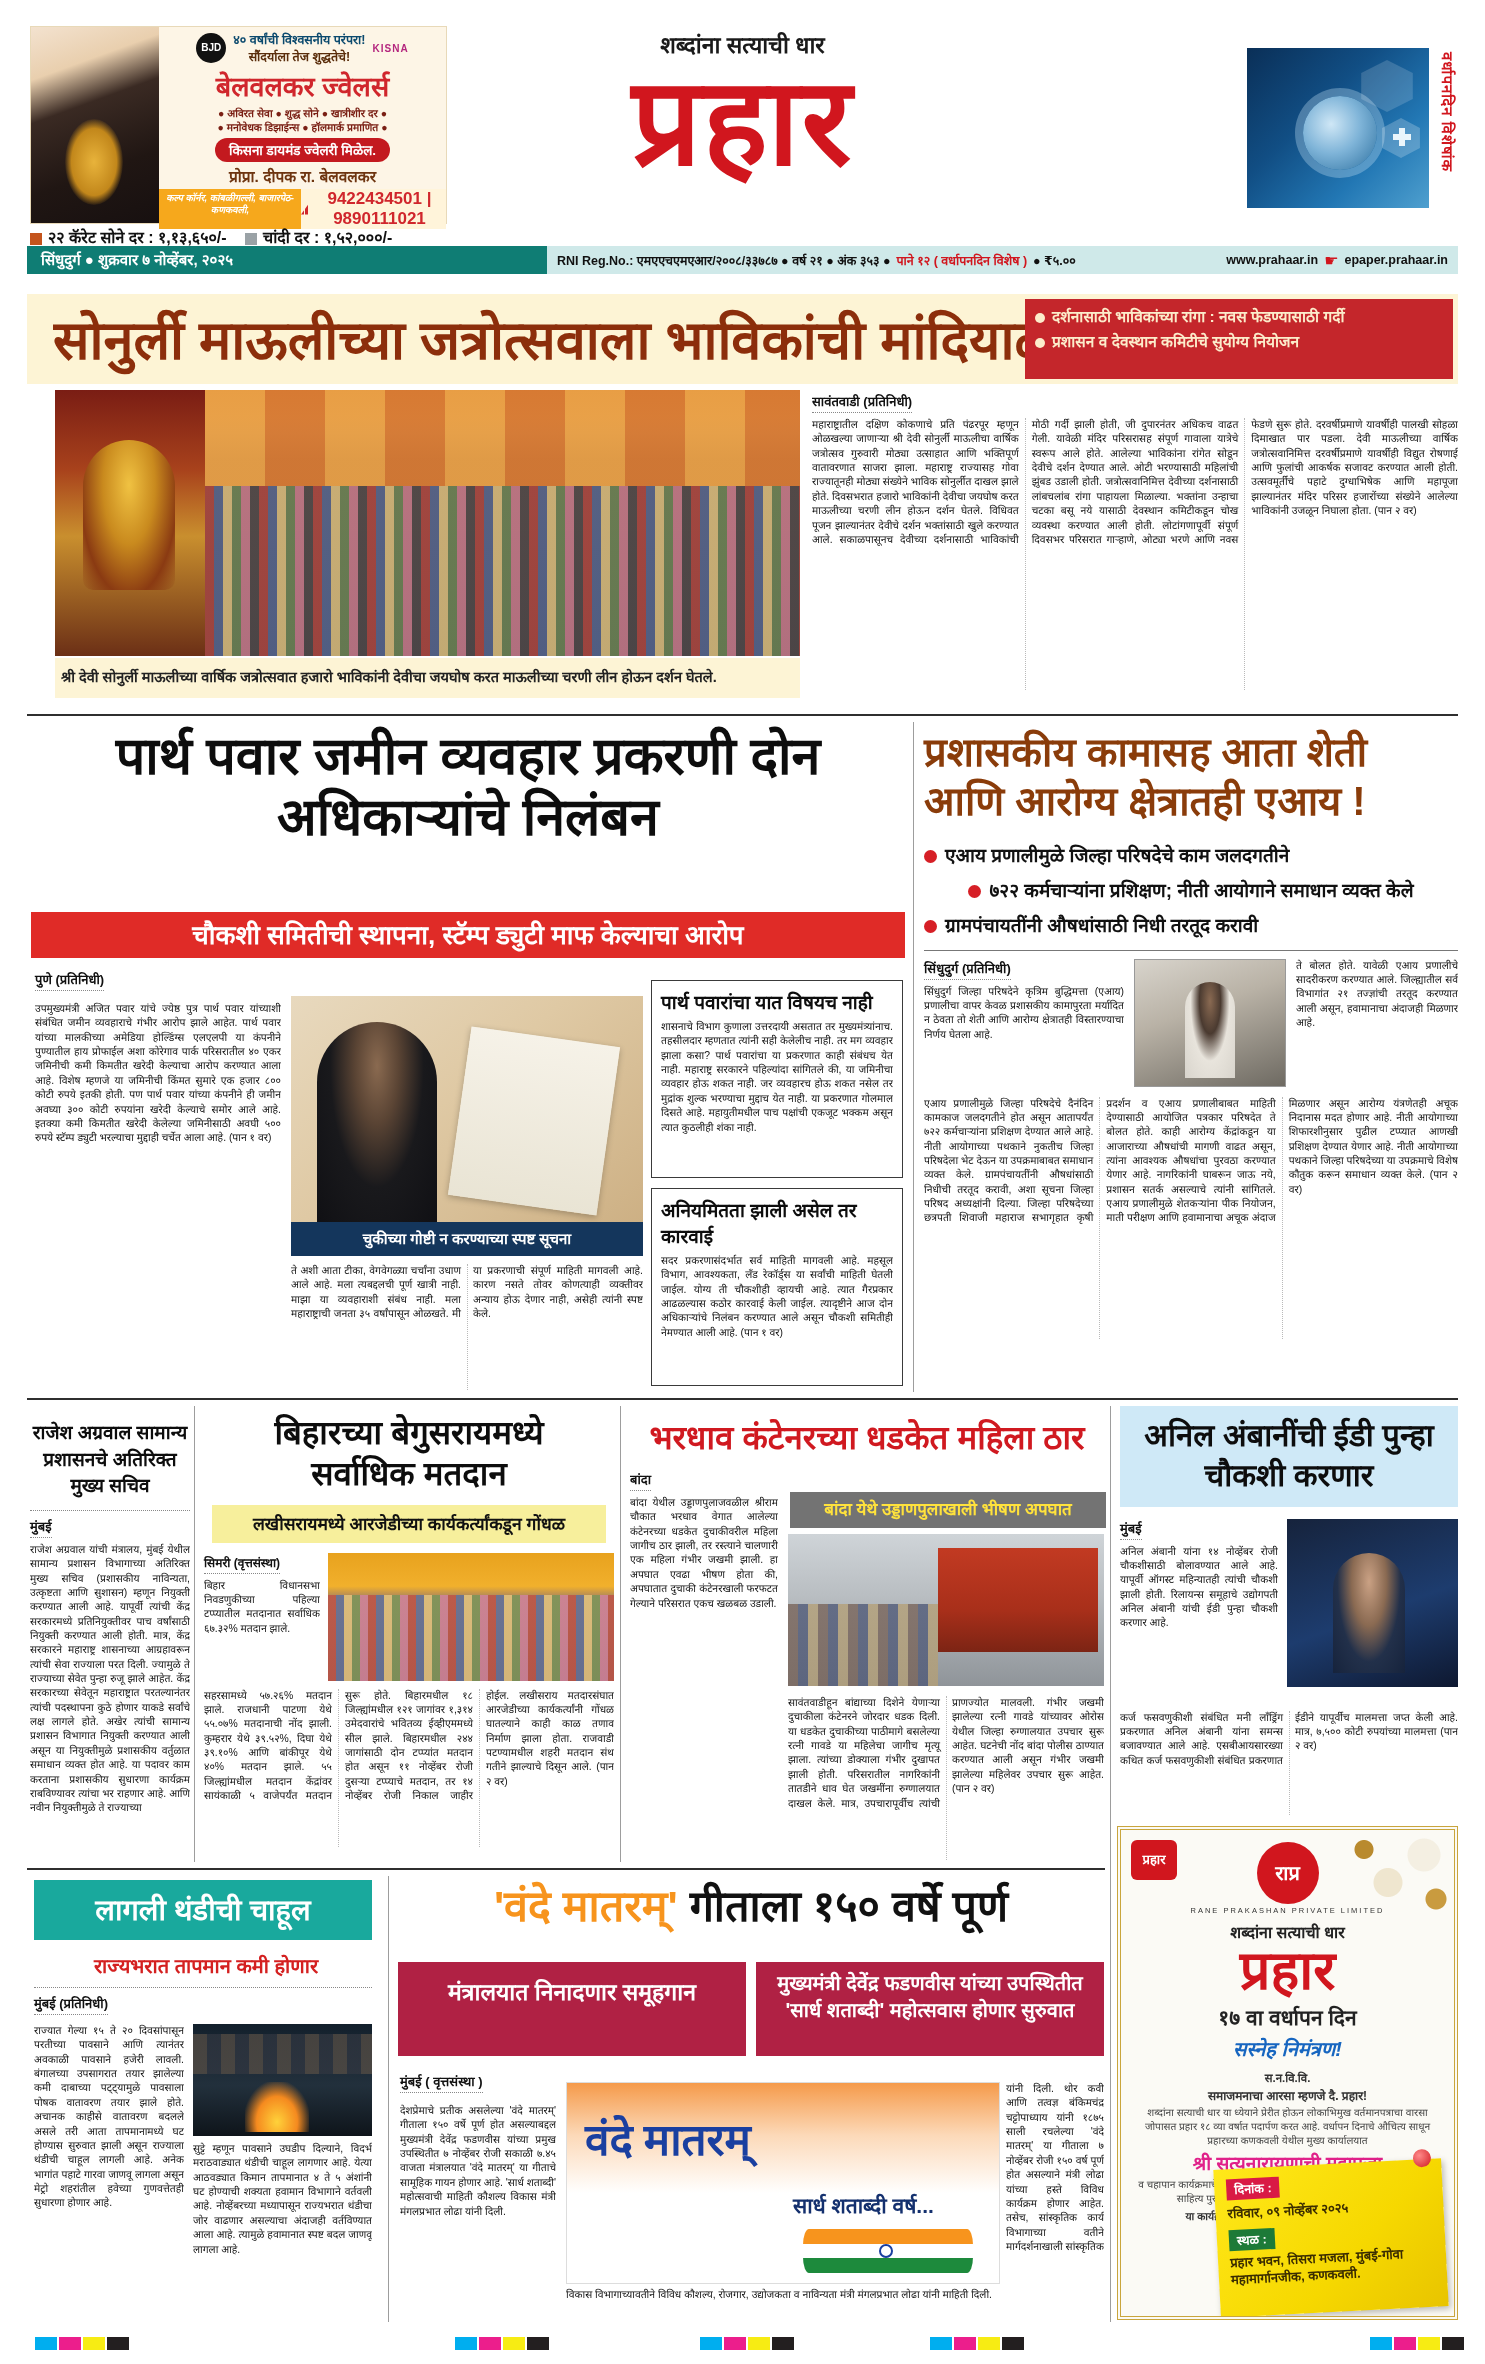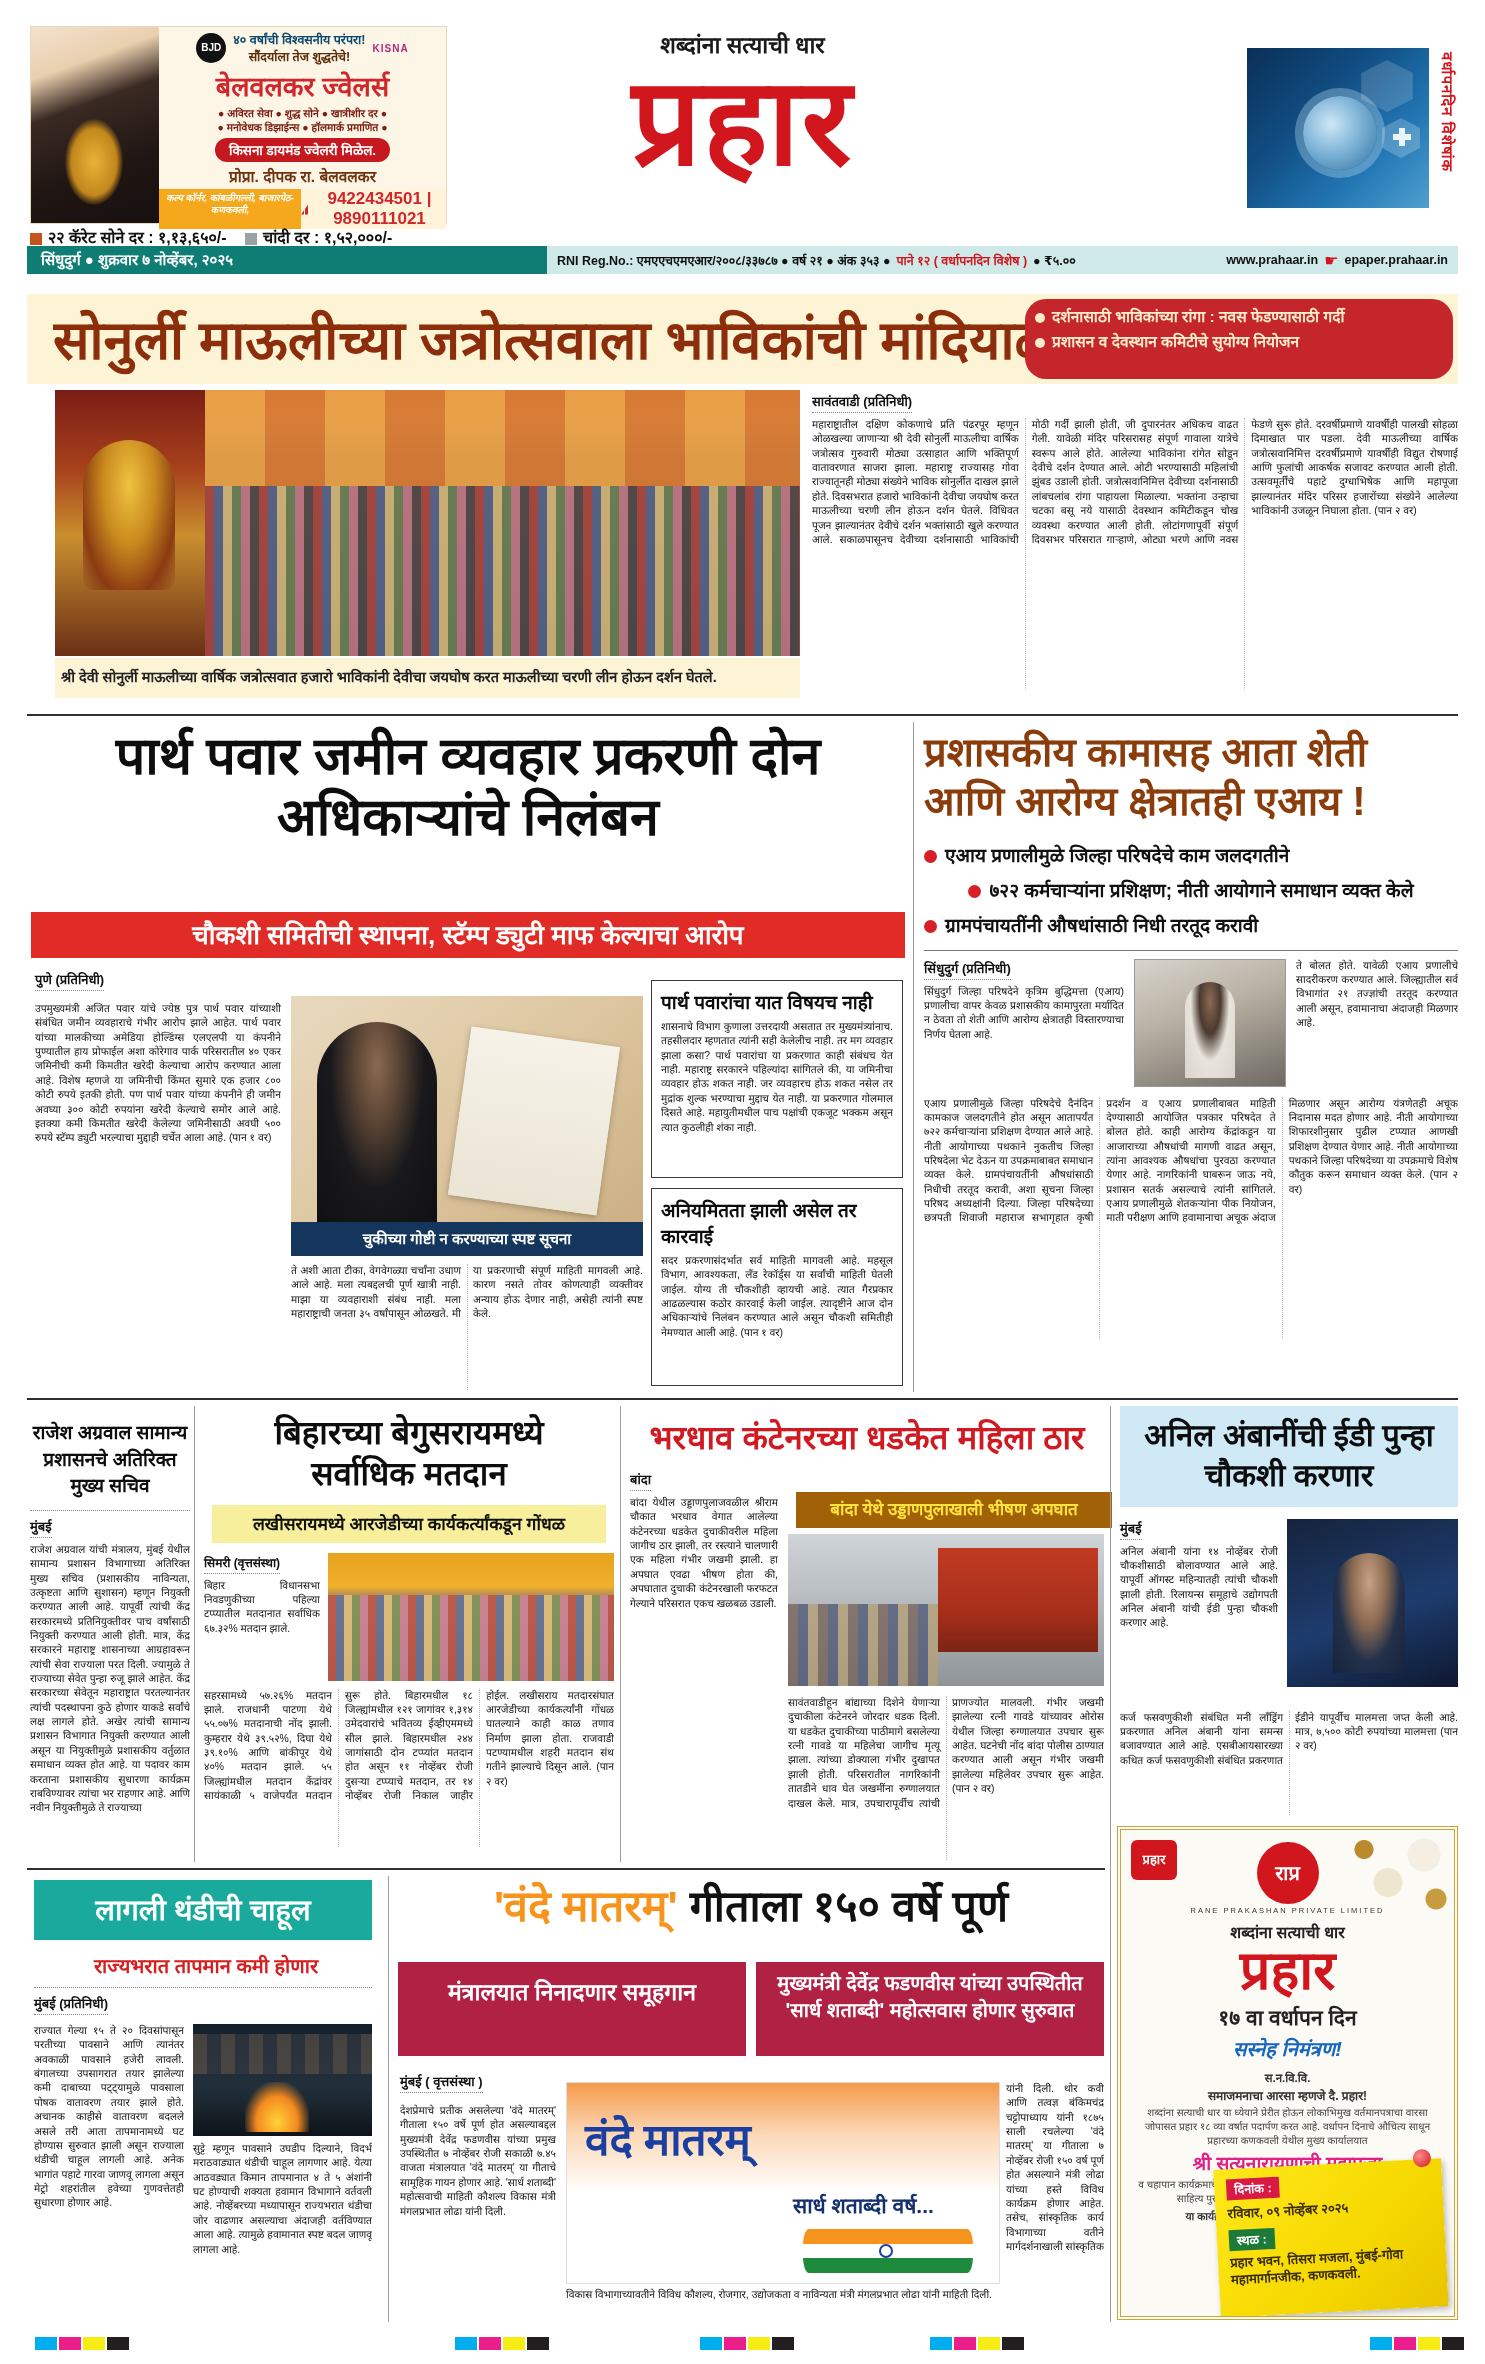--- a/index.html
+++ b/index.html
@@ -79,21 +79,21 @@
       <span style="font-weight:bold;">●  ₹५.००</span>
       <span style="flex:1;"></span>
       <span style="font-weight:bold;">www.prahaar.in</span>
       <span style="color:#d1161e;font-size:16px;">☛</span>
       <span style="font-weight:bold;">epaper.prahaar.in</span>
     </div>
   </div>
 
   <div class="abs" style="left:27px;top:294px;width:1431px;height:90px;background:#fdf4d5;">
     <div style="position:absolute;left:26px;top:6px;width:975px;font-size:54px;font-weight:bold;color:#8c2e0b;line-height:80px;white-space:nowrap;overflow:hidden;">सोनुर्ली माऊलीच्या जत्रोत्सवाला भाविकांची मांदियाळी</div>
-    <div class="abs" style="right:5px;top:5px;width:428px;height:80px;background:#c4262b;color:#fceccb;padding:8px 10px;box-sizing:border-box;border-radius:21px;">
+    <div class="abs" style="right:5px;top:5px;width:428px;height:80px;background:#c4262b;color:#fceccb;padding:8px 10px;box-sizing:border-box;">
       <div style="font-size:15.5px;font-weight:bold;line-height:1.25;margin-bottom:6px;"><span class="cdot"></span><span>दर्शनासाठी भाविकांच्या रांगा : नवस फेडण्यासाठी गर्दी</span></div>
       <div style="font-size:15.5px;font-weight:bold;line-height:1.25;"><span class="cdot"></span><span>प्रशासन व देवस्थान कमिटीचे सुयोग्य नियोजन</span></div>
     </div>
   </div>
 
   <div class="abs" style="left:55px;top:390px;width:745px;height:266px;background:linear-gradient(180deg,#e08b3a 0%,#e7a75b 10%,#caa06a 16%,#8a6a4c 26%,#6f5a46 100%);overflow:hidden;">
     <div class="abs" style="left:0;top:0;width:150px;height:100%;background:linear-gradient(180deg,#7a1d14 0%,#a8421c 30%,#c98f2e 55%,#6b2f16 100%);"></div>
     <div class="abs" style="left:28px;top:50px;width:92px;height:150px;background:radial-gradient(ellipse at 50% 30%,#f0c242 0%,#c98a1e 40%,#8a3a12 75%,rgba(0,0,0,0) 100%);border-radius:46px 46px 10px 10px;"></div>
     <div class="abs" style="left:150px;top:96px;right:0;bottom:0;background:repeating-linear-gradient(90deg,rgba(170,60,60,.75) 0 9px,rgba(70,95,150,.75) 9px 18px,rgba(222,196,130,.75) 18px 27px,rgba(96,130,84,.75) 27px 36px,rgba(205,120,150,.7) 36px 45px,rgba(60,60,70,.7) 45px 54px);"></div>
     <div class="abs" style="left:150px;top:0;right:0;height:96px;background:repeating-linear-gradient(90deg,rgba(233,160,70,.9) 0 60px,rgba(214,120,50,.9) 60px 120px);"></div>
@@ -182,21 +182,21 @@
   </div>
 
   <div class="abs vrule" style="left:620px;top:1406px;height:456px;"></div>
 
   <div class="abs" style="left:630px;top:1406px;width:474px;height:456px;">
     <div style="font-size:33px;font-weight:bold;text-align:center;color:#d01920;padding-top:8px;">भरधाव कंटेनरच्या धडकेत महिला ठार</div>
     <div class="abs" style="left:0;top:64px;width:148px;height:390px;overflow:hidden;">
       <span class="byline">बांदा</span>
       <div class="bodytx" style="height:360px;overflow:hidden;">बांदा येथील उड्डाणपुलाजवळील श्रीराम चौकात भरधाव वेगात आलेल्या कंटेनरच्या धडकेत दुचाकीवरील महिला जागीच ठार झाली, तर रस्त्याने चालणारी एक महिला गंभीर जखमी झाली. हा अपघात एवढा भीषण होता की, अपघातात दुचाकी कंटेनरखाली फरफटत गेल्याने परिसरात एकच खळबळ उडाली.</div>
     </div>
-    <div class="abs" style="left:166px;top:86px;width:316px;height:36px;background:#a16207;color:#ffe23c;font-size:17px;font-weight:bold;text-align:center;line-height:36px;">बांदा येथे उड्डाणपुलाखाली भीषण अपघात</div>
+    <div class="abs" style="left:160px;top:86px;width:316px;height:36px;background:#737373;color:#ffe23c;font-size:17px;font-weight:bold;text-align:center;line-height:36px;">बांदा येथे उड्डाणपुलाखाली भीषण अपघात</div>
     <div class="abs" style="left:158px;top:128px;width:316px;height:152px;background:linear-gradient(180deg,#cfd4d8 0%,#b9bec2 40%,#8f9499 100%);overflow:hidden;">
       <div class="abs" style="left:150px;top:14px;width:160px;height:104px;background:linear-gradient(180deg,#c23a22 0%,#a82f1a 60%,#7c2414 100%);"></div>
       <div class="abs" style="left:0;top:70px;width:150px;height:82px;background:repeating-linear-gradient(90deg,rgba(120,100,90,.8) 0 10px,rgba(80,90,120,.8) 10px 20px,rgba(180,160,120,.8) 20px 30px);"></div>
     </div>
     <div class="abs bodytx cols2" style="left:158px;top:290px;width:316px;height:164px;overflow:hidden;">सावंतवाडीहून बांद्याच्या दिशेने येणाऱ्या दुचाकीला कंटेनरने जोरदार धडक दिली. या धडकेत दुचाकीच्या पाठीमागे बसलेल्या रत्नी गावडे या महिलेचा जागीच मृत्यू झाला. त्यांच्या डोक्याला गंभीर दुखापत झाली होती. परिसरातील नागरिकांनी तातडीने धाव घेत जखमींना रुग्णालयात दाखल केले. मात्र, उपचारापूर्वीच त्यांची प्राणज्योत मालवली. गंभीर जखमी झालेल्या रत्नी गावडे यांच्यावर ओरोस येथील जिल्हा रुग्णालयात उपचार सुरू आहेत. घटनेची नोंद बांदा पोलीस ठाण्यात करण्यात आली असून गंभीर जखमी झालेल्या महिलेवर उपचार सुरू आहेत.   (पान २ वर)</div>
   </div>
 
   <div class="abs vrule" style="left:1110px;top:1406px;height:916px;"></div>
 
   <div class="abs" style="left:1120px;top:1406px;width:338px;height:412px;">

